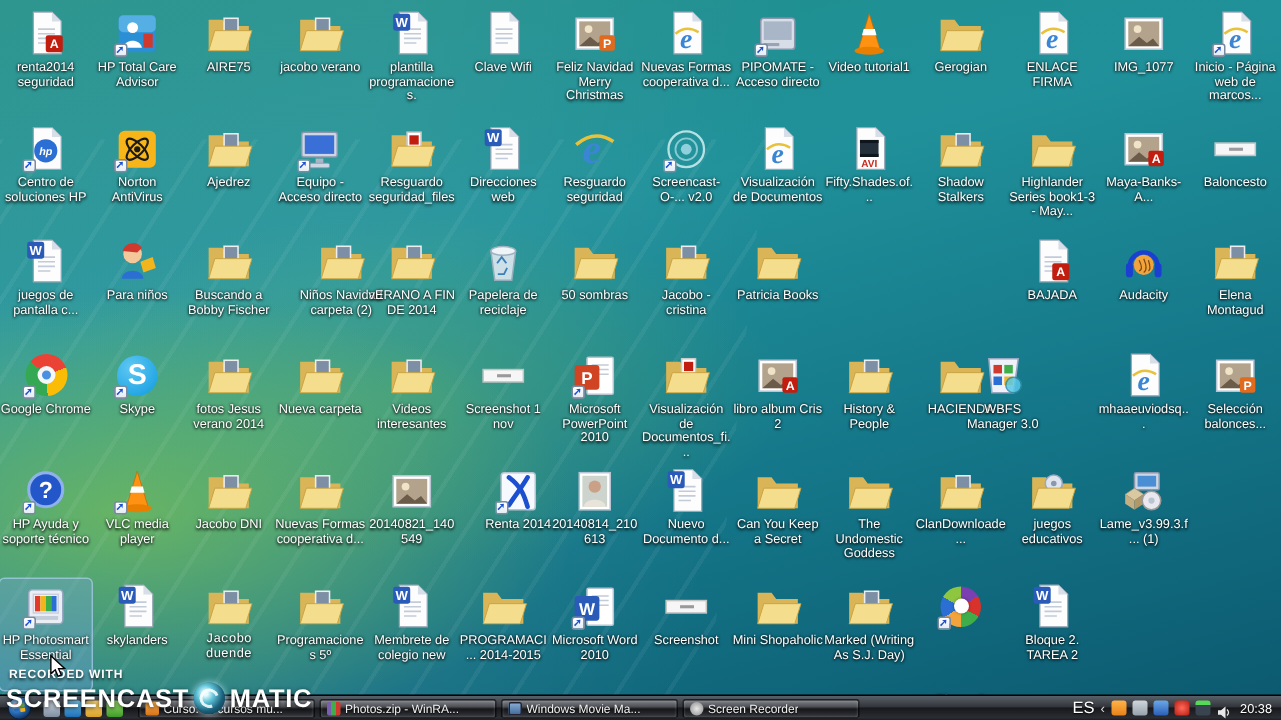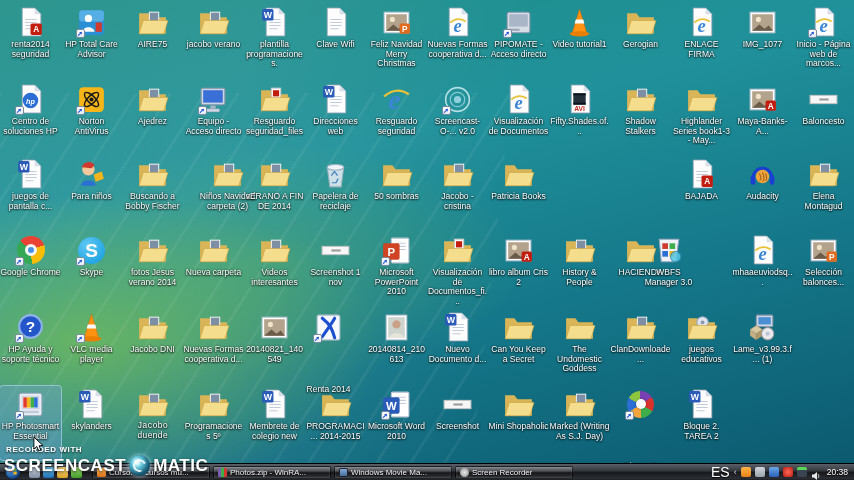--- a/index.html
+++ b/index.html
@@ -50,21 +50,21 @@
   .tbtn{width:118px;height:13px;border-radius:2px;display:flex;align-items:center;gap:3px;padding:0 4px;box-sizing:border-box;
       background:linear-gradient(rgba(255,255,255,.30),rgba(255,255,255,.08) 48%,rgba(0,0,0,.18) 52%,rgba(255,255,255,.06));
       border:1px solid rgba(0,0,0,.65);box-shadow:inset 0 0 2px rgba(255,255,255,.25);cursor:pointer}
   .tbtn span.txt{font-size:8px;color:#f2f2f2;white-space:nowrap;overflow:hidden;text-shadow:0 1px 1px #000}
   .tico{width:9px;height:9px;border-radius:1.5px;flex:none}
   .tk-media{background:linear-gradient(#ffb34a,#d8711a)}
   .tk-winrar{background:linear-gradient(90deg,#7a5fb0 33%,#3fae4a 33% 66%,#d03a2e 66%)}
   .tk-moviemaker{background:linear-gradient(#8fb4dc,#3a6494);box-shadow:inset 0 0 0 1px #223}
   .tk-recorder{background:radial-gradient(#e8e8e8,#888);border-radius:50%}
   #tray{margin-left:auto;display:flex;align-items:center;gap:4px;padding-right:6px}
-  .lang{font-size:14px;color:#fff;text-shadow:0 1px 1px #000}
+  .lang{font-size:11px;color:#fff;text-shadow:0 1px 1px #000}
   .chev{font-size:9px;color:#ddd}
   .tri{width:10px;height:10px;border-radius:2px;flex:none;cursor:pointer}
   .tr-orange{background:linear-gradient(#ffb347,#e8821a)}
   .tr-lock{background:linear-gradient(#d0d6dc,#97a2ac)}
   .tr-display{background:linear-gradient(#6aa8e8,#2b5fb8)}
   .tr-red{background:radial-gradient(#ff6a5a,#b81a10)}
   .tr-net{background:linear-gradient(#58d858 30%,#3a4450 30%)}
   .tr-vol{background:transparent}
   .clock{font-size:8.5px;color:#fff;text-shadow:0 1px 1px #000;margin-left:2px}
   
@@ -726,21 +726,21 @@
         <div class="ic">
           <svg viewBox="0 0 32 32" width="33" height="33">
             <rect x="4" y="6" width="24" height="20" fill="#fff" stroke="#b9c4d2"></rect>
             <rect x="6" y="8" width="20" height="16" fill="#b3a28c"></rect>
             <circle cx="12" cy="13" r="2.5" fill="#efe3c8"></circle>
             <path d="M6 24 l7-6 5 4 4-3 4 5 z" fill="#6b5b49"></path>
           </svg>
         </div>
         <div class="lbl">20140821_140549</div>
       </div>
-      <div class="cell" style="left: 298px; top: 309px; gap: 40px;">
+      <div class="cell" style="left: 315px; top: 309px;">
         <div class="ic">
           <svg viewBox="0 0 32 32" width="33" height="33">
             <rect x="5" y="4" width="22" height="24" rx="2" fill="#f6f9ff" stroke="#b9c4d2"></rect>
             <path d="M10 7 C18 13 20 19 22 26 M22 7 C18 14 13 20 10 25" stroke="#1b4fd0" stroke-width="3" fill="none" stroke-linecap="round"></path>
           </svg>
           <span class="sc">➚</span>
         </div>
         <div class="lbl">Renta 2014</div>
       </div>
       <div class="cell" style="left: 366px; top: 309px;">

